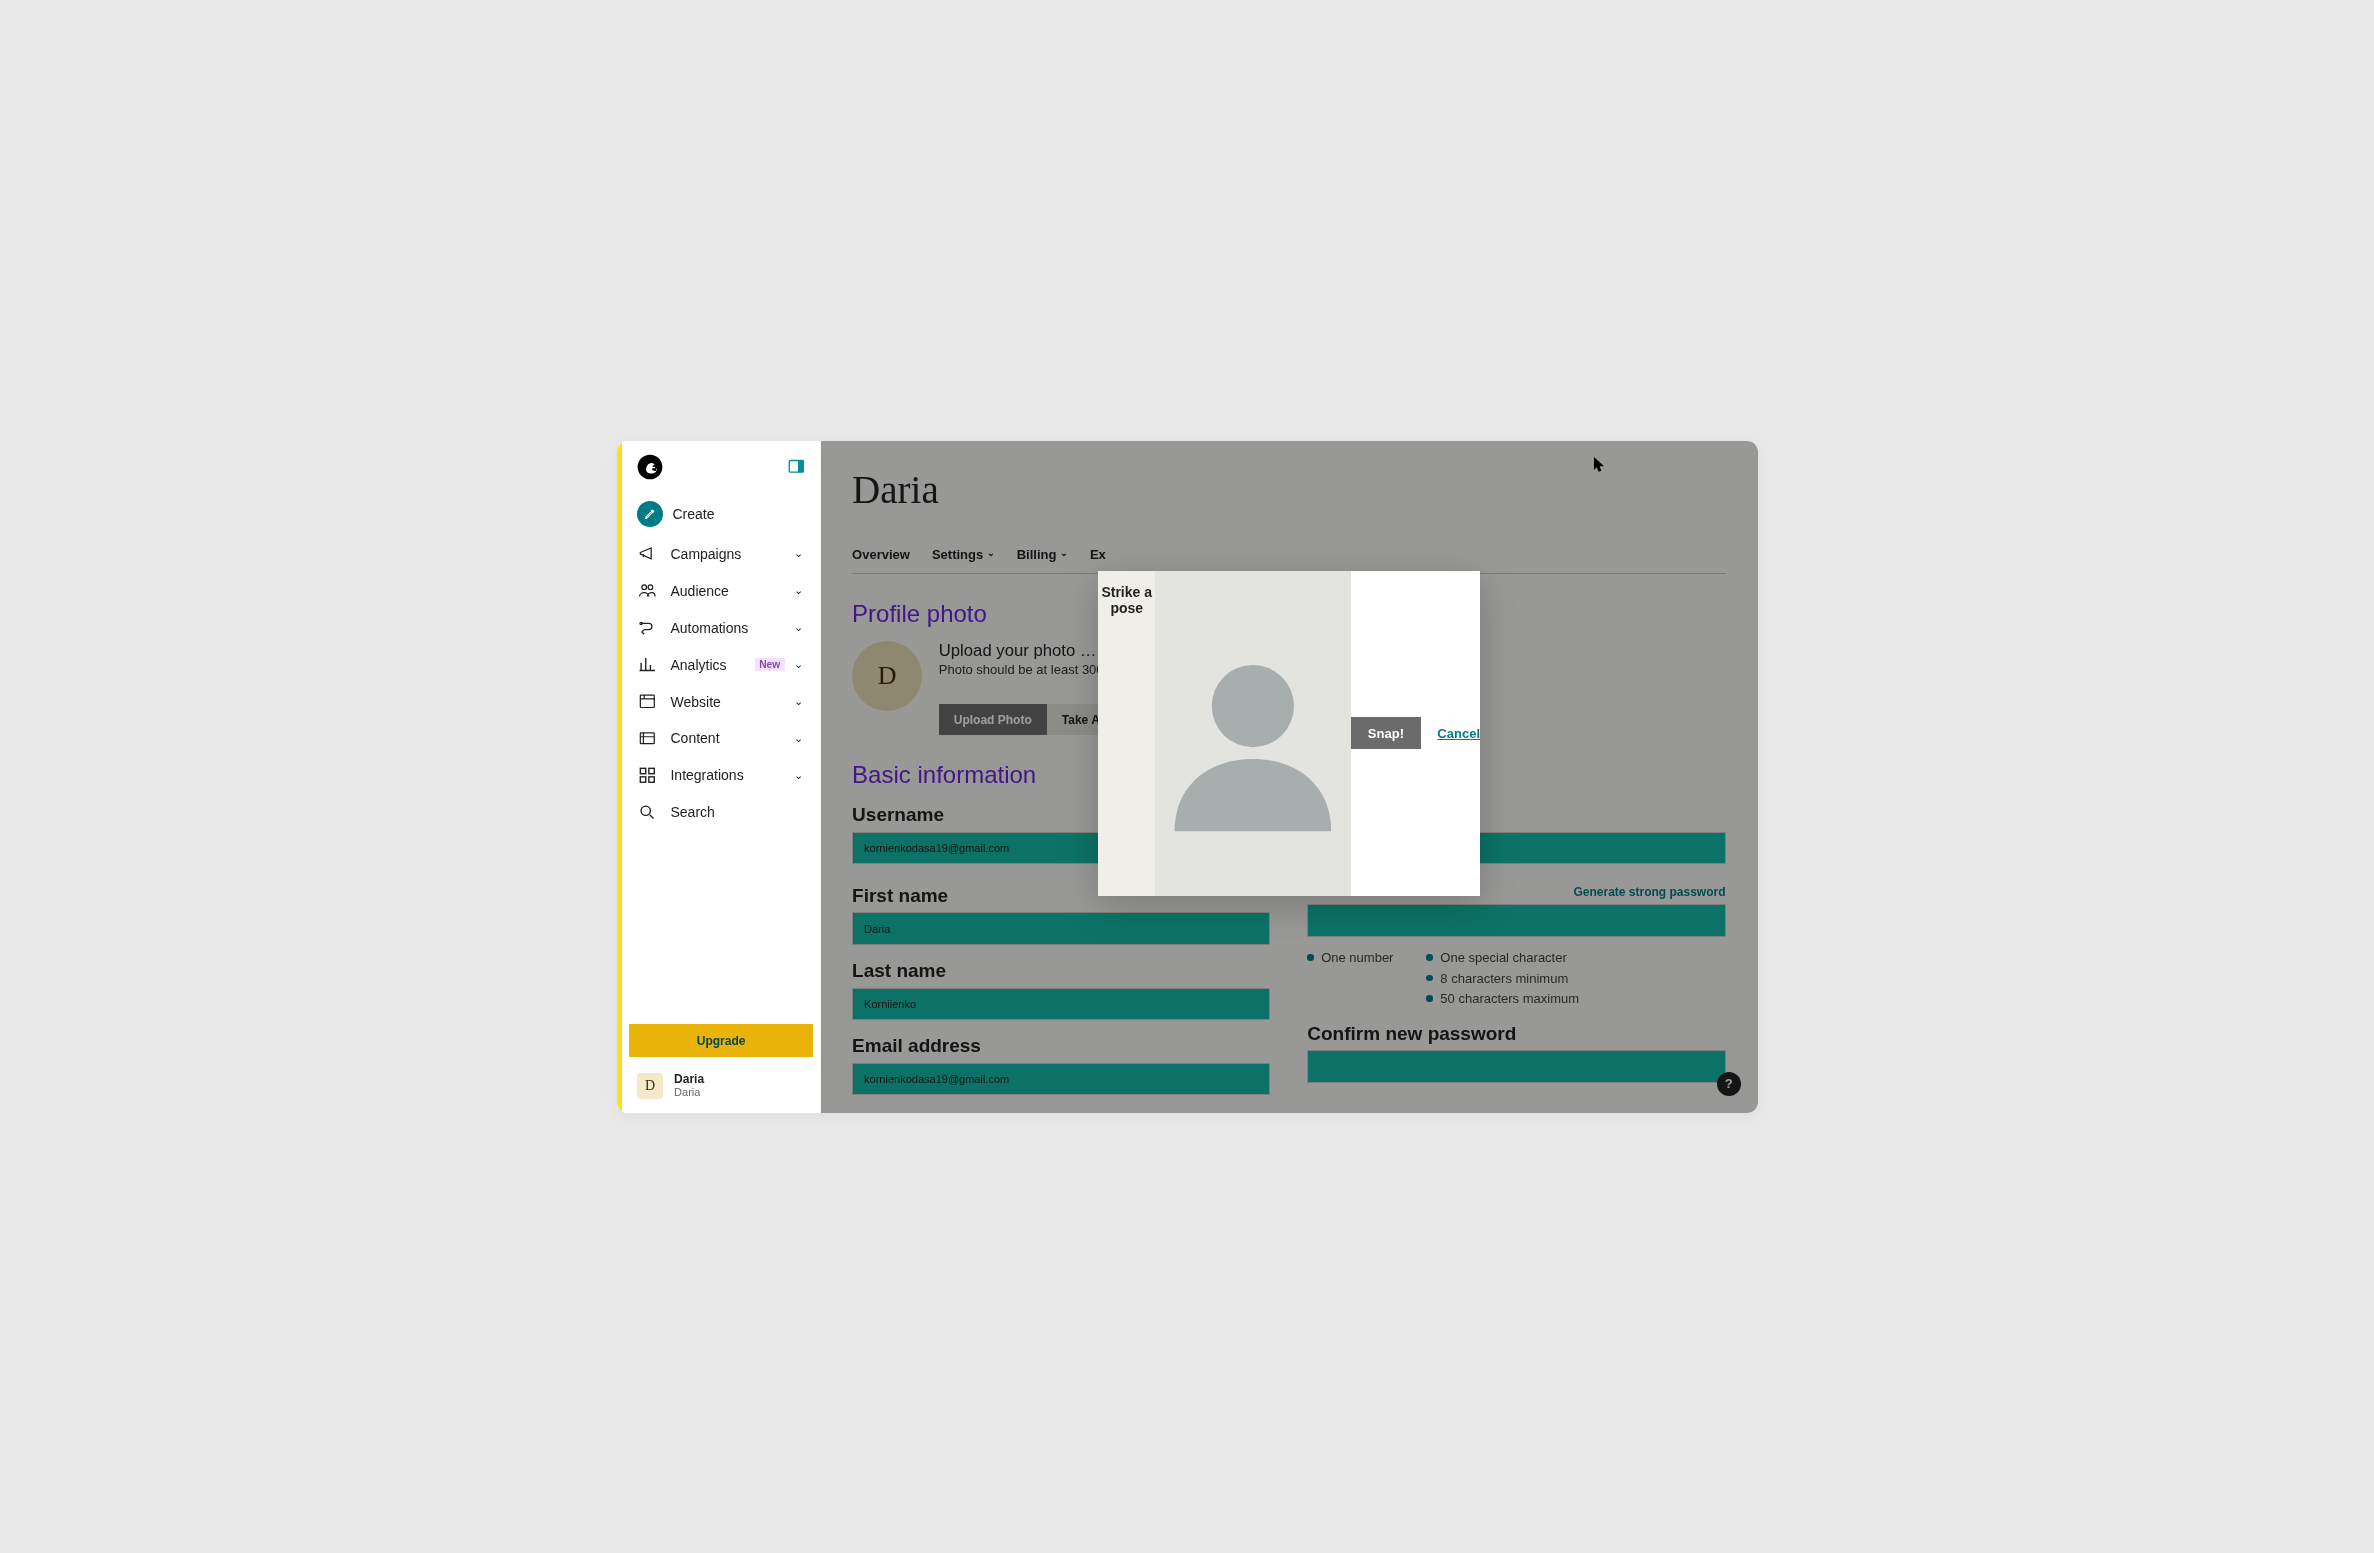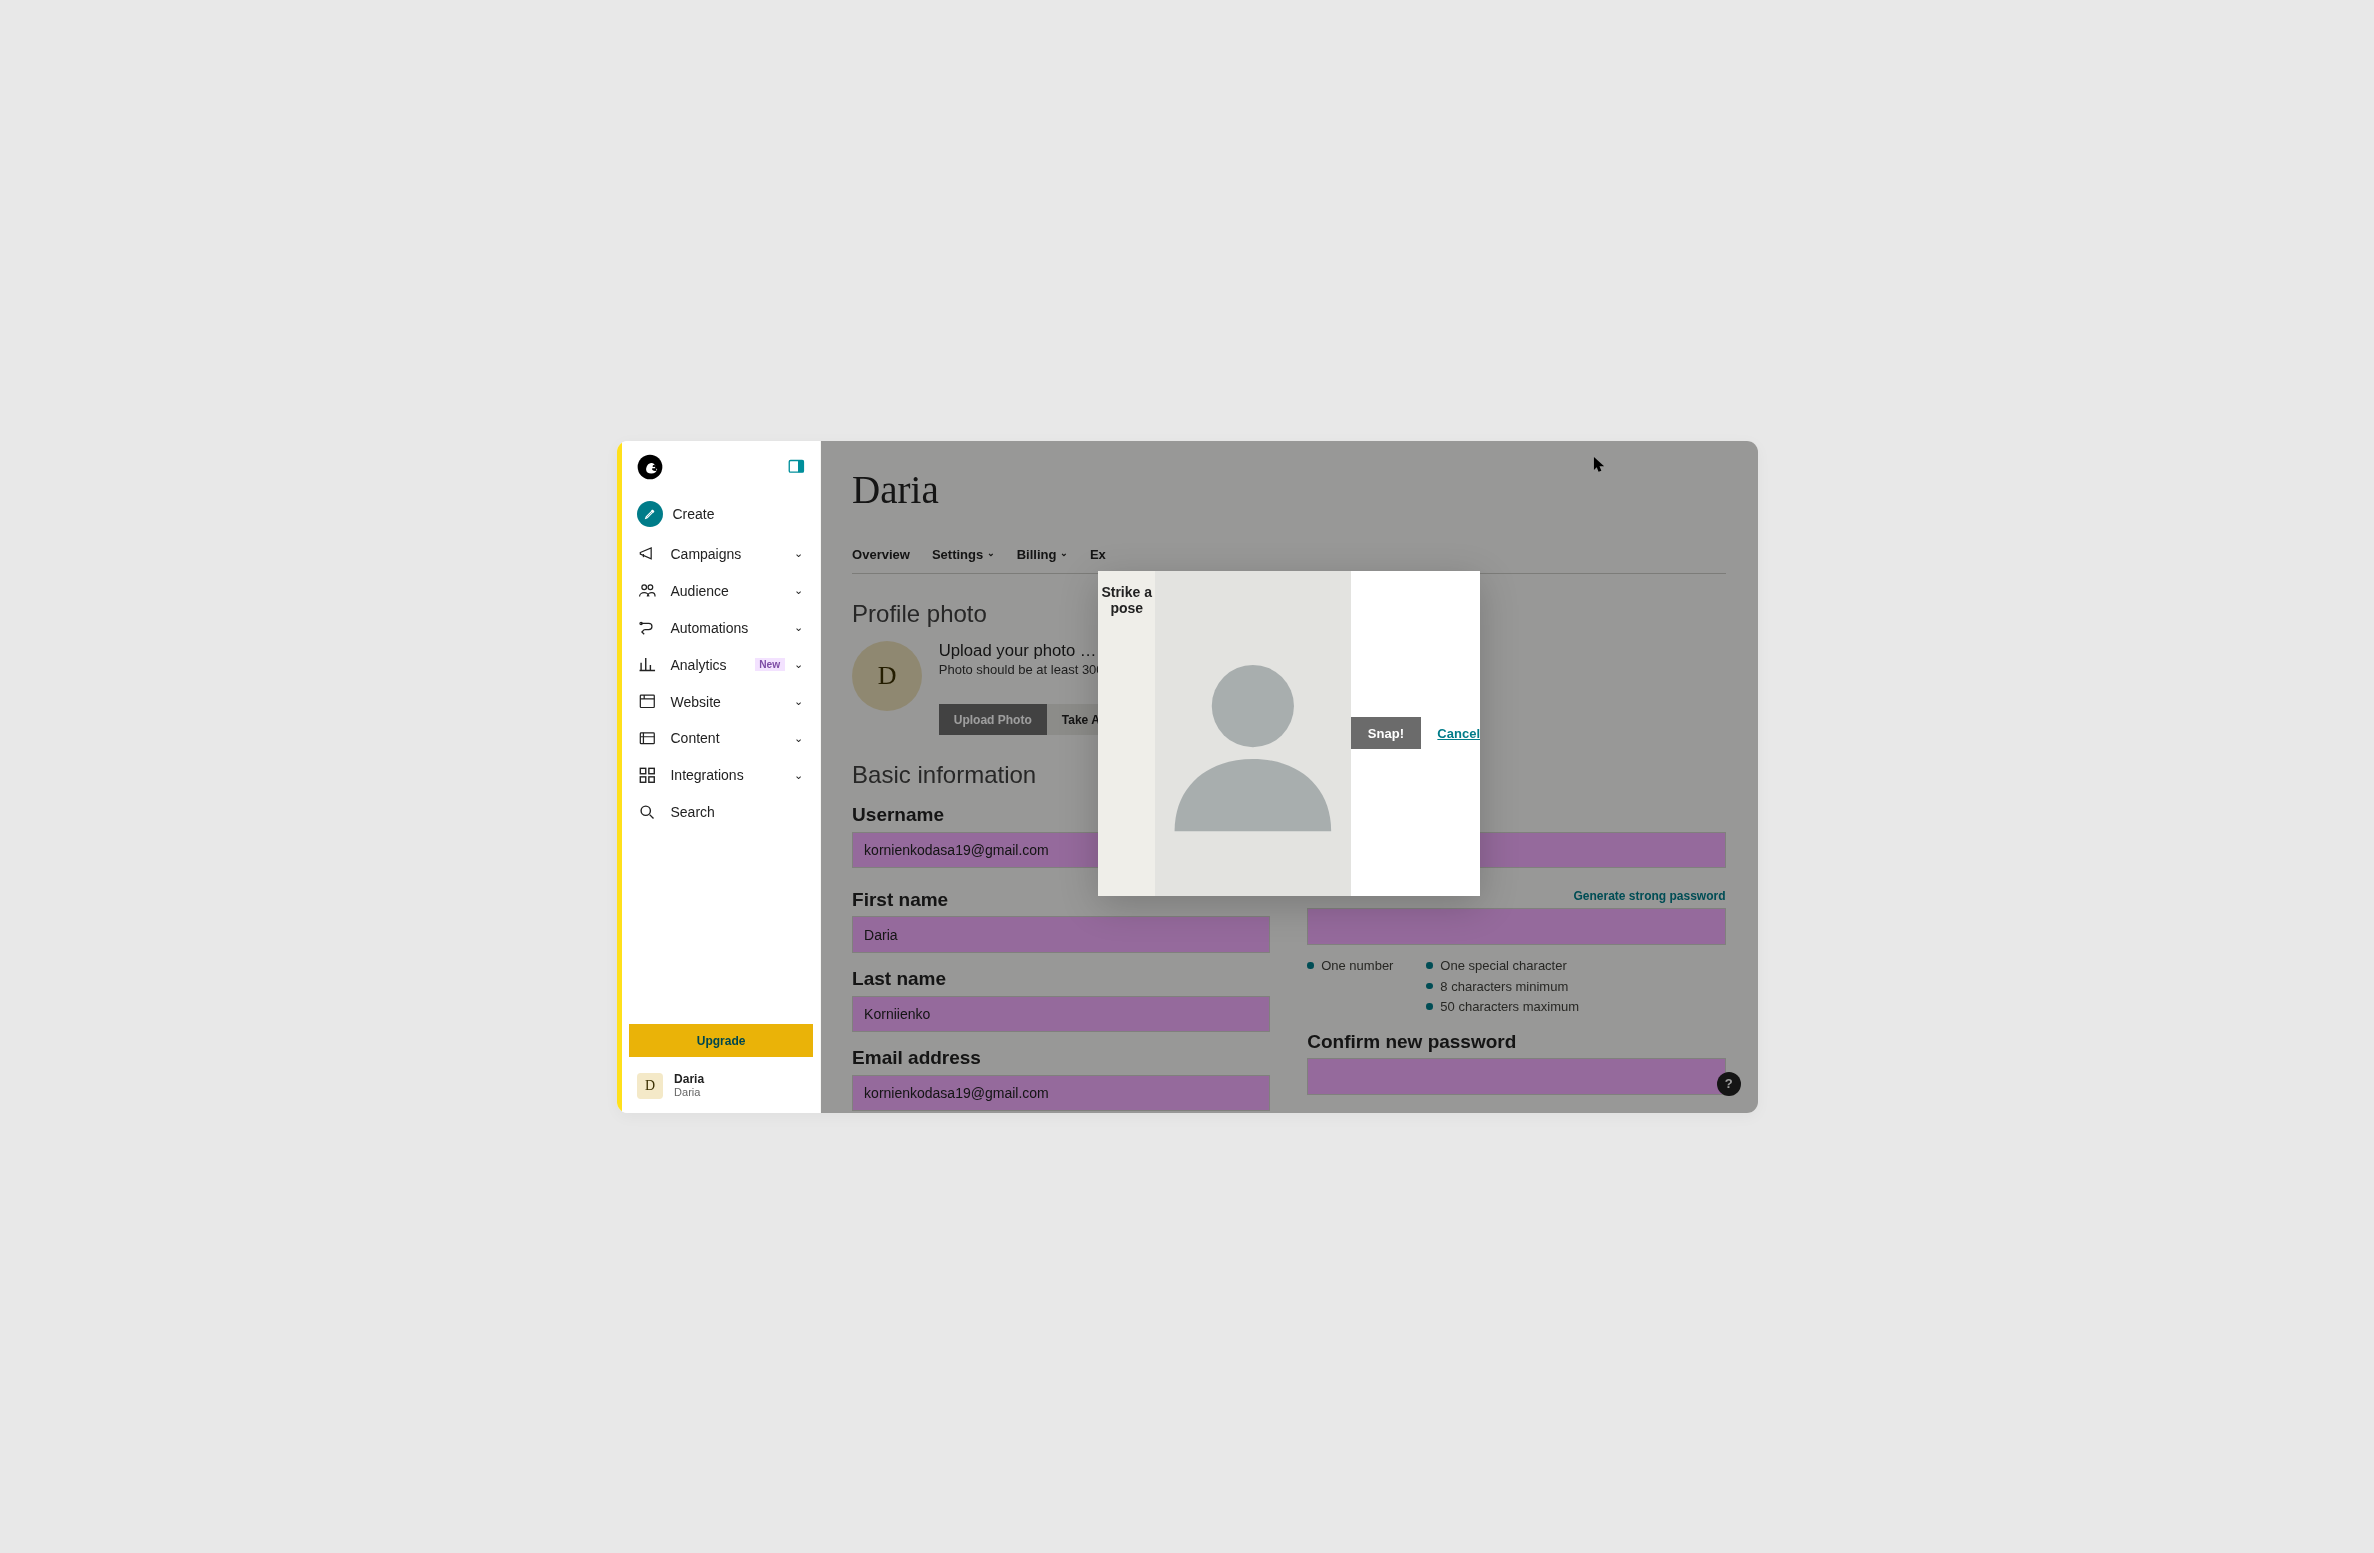--- a/index.html
+++ b/index.html
@@ -102,21 +102,21 @@
     font-family: Georgia, "Times New Roman", serif;
     font-size: 39px; color:#222; margin-bottom: 35px; font-weight:400;
   }
   .tabs {
     display:flex; gap:22px; border-bottom:0.9px solid #c9c9c3;
     font-size:13px; font-weight:600; color:#222;
   }
   .tab { padding:0 0 11px 0; cursor:pointer; display:flex; align-items:flex-start; gap:3.7px;}
   .tab .chev { font-size:9.3px; }
   .section-h {
-    font-size:24px; color:#404040; margin-top:26px; margin-bottom:13px; font-weight:400;
+    font-size:24px; color:#6d28d9; margin-top:26px; margin-bottom:13px; font-weight:400;
   }
   .photo-row { display:flex; align-items:flex-start; gap:16.7px; }
   .photo-circle {
     width:70px; height:70px; border-radius:50%;
     background:#e7dcb7; color:#3a2f00; font-family:Georgia,serif;
     display:flex; align-items:center; justify-content:center; font-size:26px;
     position:relative; overflow:hidden;
   }
   .photo-text h3 { font-size:16.7px; font-weight:500; color:#222; }
   .photo-text p { font-size:13px; color:#333; margin-top:1.9px; }
@@ -125,22 +125,22 @@
     padding: 8.3px 15px; font-size:12px; font-weight:600;
     border:none; cursor:pointer;
   }
   .btn-dark { background:#6b6b6b; color:#fff; }
   .btn-light { background:#e3e2dd; color:#222; }
 
   .form-grid { display:flex; gap:37px; margin-top:5.6px; }
   .col { flex:1; min-width:0; }
   .field-label { font-size:19px; font-weight:600; color:#222; margin-top:15px; margin-bottom:5.6px; display:block;}
   .text-input {
-    width:100%; border:0.9px solid #cfcfca; background:#f0abfc;
-    padding: 9.3px 11px; font-size:14px; color:#222;
+    width:100%; border:0.9px solid #cfcfca; background:#14b8a6;
+    padding: 9.3px 11px; font-size:11px; color:#222;
     outline:none;
   }
   .wide-input { width:100%; }
   .gen-link { font-size:12px; color:#007c89; font-weight:600; text-align:right; margin-top:15px; margin-bottom:5.6px; cursor:pointer;}
   .rhs-top { display:flex; justify-content:space-between; align-items:flex-end; }
 
   .reqs {
     display:flex; gap:33px; margin-top:13px; flex-wrap:wrap;
   }
   .reqs-col { display:flex; flex-direction:column; gap:5.6px; }

